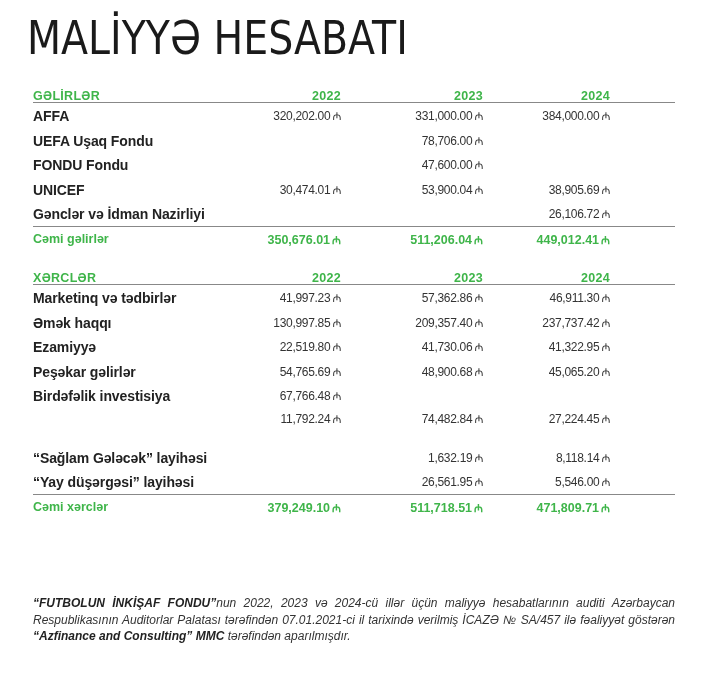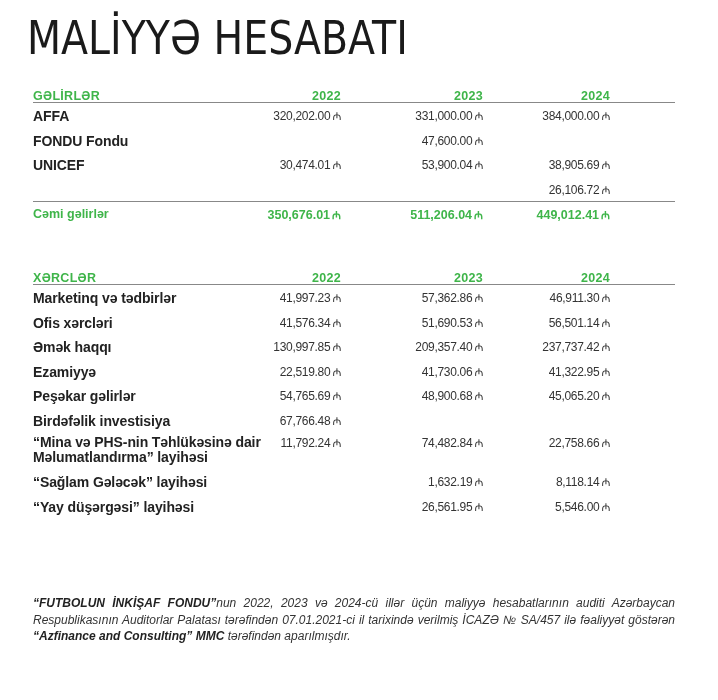--- a/index.html
+++ b/index.html
@@ -35,30 +35,35 @@
       <span class="v c1">2023</span>
       <span class="v c2">2024</span>
     </div>
     <div class="row">
       <span class="lbl">AFFA</span>
       <span class="v c0"><span>320,202.00</span><span class="cur">₼</span></span>
       <span class="v c1"><span>331,000.00</span><span class="cur">₼</span></span>
       <span class="v c2"><span>384,000.00</span><span class="cur">₼</span></span>
     </div>
     <div class="row">
+      <span class="lbl">UEFA Uşaq Fondu</span>
+      <span class="v c1"><span>78,706.00</span><span class="cur">₼</span></span>
+    </div>
+    <div class="row">
       <span class="lbl">FONDU Fondu</span>
       <span class="v c1"><span>47,600.00</span><span class="cur">₼</span></span>
     </div>
     <div class="row">
       <span class="lbl">UNICEF</span>
       <span class="v c0"><span>30,474.01</span><span class="cur">₼</span></span>
       <span class="v c1"><span>53,900.04</span><span class="cur">₼</span></span>
       <span class="v c2"><span>38,905.69</span><span class="cur">₼</span></span>
     </div>
     <div class="row">
+      <span class="lbl">Gənclər və İdman Nazirliyi</span>
       <span class="v c2"><span>26,106.72</span><span class="cur">₼</span></span>
     </div>
     <div class="row total">
       <span class="lbl">Cəmi gəlirlər</span>
       <span class="v c0"><span>350,676.01</span><span class="cur">₼</span></span>
       <span class="v c1"><span>511,206.04</span><span class="cur">₼</span></span>
       <span class="v c2"><span>449,012.41</span><span class="cur">₼</span></span>
     </div>
   </div>
 <div class="tbl" id="expenses" style="top:262px;">
@@ -66,26 +71,20 @@
       <span class="lbl">XƏRCLƏR</span>
       <span class="v c0">2022</span>
       <span class="v c1">2023</span>
       <span class="v c2">2024</span>
     </div>
     <div class="row">
       <span class="lbl">Marketinq və tədbirlər</span>
       <span class="v c0"><span>41,997.23</span><span class="cur">₼</span></span>
       <span class="v c1"><span>57,362.86</span><span class="cur">₼</span></span>
       <span class="v c2"><span>46,911.30</span><span class="cur">₼</span></span>
-    </div>
-    <div class="row">
-      <span class="lbl">Ofis xərcləri</span>
-      <span class="v c0"><span>41,576.34</span><span class="cur">₼</span></span>
-      <span class="v c1"><span>51,690.53</span><span class="cur">₼</span></span>
-      <span class="v c2"><span>56,501.14</span><span class="cur">₼</span></span>
     </div>
     <div class="row">
       <span class="lbl">Əmək haqqı</span>
       <span class="v c0"><span>130,997.85</span><span class="cur">₼</span></span>
       <span class="v c1"><span>209,357.40</span><span class="cur">₼</span></span>
       <span class="v c2"><span>237,737.42</span><span class="cur">₼</span></span>
     </div>
     <div class="row">
       <span class="lbl">Ezamiyyə</span>
       <span class="v c0"><span>22,519.80</span><span class="cur">₼</span></span>
@@ -96,30 +95,35 @@
       <span class="lbl">Peşəkar gəlirlər</span>
       <span class="v c0"><span>54,765.69</span><span class="cur">₼</span></span>
       <span class="v c1"><span>48,900.68</span><span class="cur">₼</span></span>
       <span class="v c2"><span>45,065.20</span><span class="cur">₼</span></span>
     </div>
     <div class="row">
       <span class="lbl">Birdəfəlik investisiya</span>
       <span class="v c0"><span>67,766.48</span><span class="cur">₼</span></span>
     </div>
     <div class="row tall">
-      <span class="lbl"><span>“Mina və PHS-nin Təhlükəsinə dair</span><br><span>Məlumatlandırma” layihəsi</span></span>
       <span class="v c0"><span>11,792.24</span><span class="cur">₼</span></span>
       <span class="v c1"><span>74,482.84</span><span class="cur">₼</span></span>
-      <span class="v c2"><span>22,758.66</span><span class="cur">₼</span></span>
+      <span class="v c2"><span>27,224.45</span><span class="cur">₼</span></span>
     </div>
     <div class="row">
       <span class="lbl">“Sağlam Gələcək” layihəsi</span>
       <span class="v c1"><span>1,632.19</span><span class="cur">₼</span></span>
       <span class="v c2"><span>8,118.14</span><span class="cur">₼</span></span>
     </div>
     <div class="row">
       <span class="lbl">“Yay düşərgəsi” layihəsi</span>
       <span class="v c1"><span>26,561.95</span><span class="cur">₼</span></span>
       <span class="v c2"><span>5,546.00</span><span class="cur">₼</span></span>
     </div>
+    <div class="row total">
+      <span class="lbl">Cəmi xərclər</span>
+      <span class="v c0"><span>379,249.10</span><span class="cur">₼</span></span>
+      <span class="v c1"><span>511,718.51</span><span class="cur">₼</span></span>
+      <span class="v c2"><span>471,809.71</span><span class="cur">₼</span></span>
+    </div>
   </div>
 
 <div class="note"><b>“FUTBOLUN İNKİŞAF FONDU”</b><span>nun 2022, 2023 və 2024-cü illər üçün maliyyə hesabatlarının auditi Azərbaycan Respublikasının Auditorlar Palatası tərəfindən 07.01.2021-ci il tarixində verilmiş İCAZƏ № SA/457 ilə fəaliyyət göstərən </span><b>“Azfinance and Consulting” MMC</b><span> tərəfindən aparılmışdır.</span></div>
 
 </body></html>

